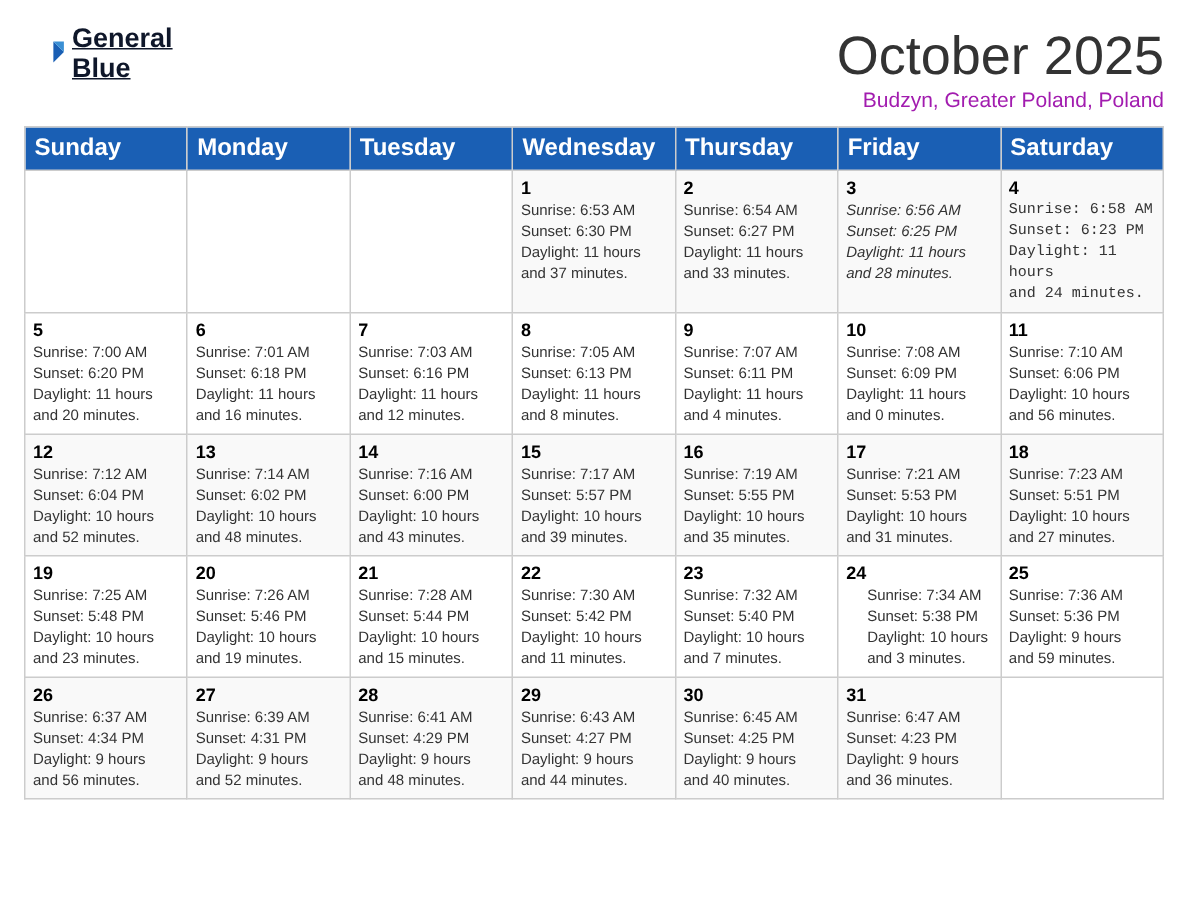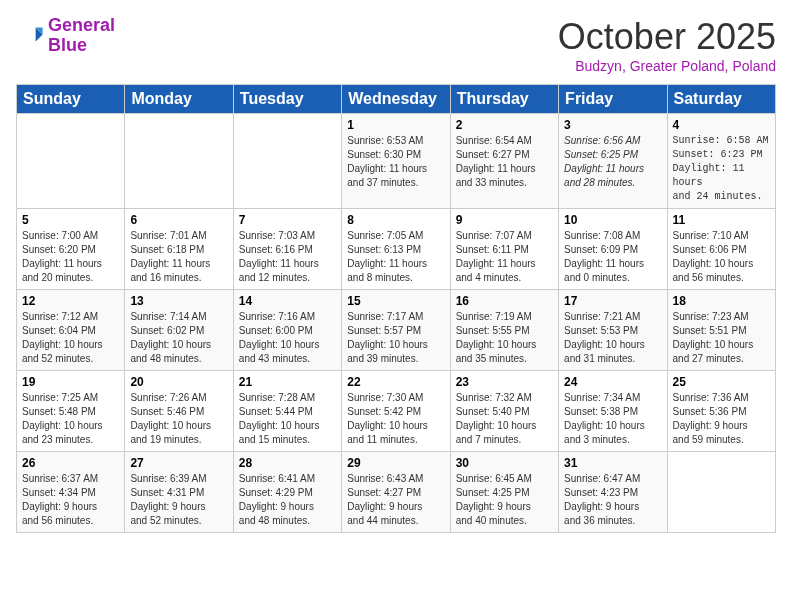--- a/index.html
+++ b/index.html
@@ -21,21 +21,22 @@
       align-items: center;
       gap: 4px;
     }
     .logo-text {
       font-size: 18px;
       font-weight: bold;
       color: #333;
       line-height: 1.1;
     }
     .logo-text span {
-      color: #a21caf;
+      color: #0f172a;
+      text-decoration: underline;
     }
     .logo-icon {
       width: 28px;
       height: 28px;
     }
     .title-block {
       text-align: right;
     }
     .month-title {
       font-size: 36px;
@@ -288,21 +289,21 @@
         </td>
         <td>
           <span class="day-num">23</span>
           <div class="day-info" style="white-space: pre-line;">Sunrise: 7:32 AM
 Sunset: 5:40 PM
 Daylight: 10 hours
 and 7 minutes.</div>
         </td>
         <td>
           <span class="day-num">24</span>
-          <div class="day-info" style="white-space: pre-line;">Sunrise: 7:34 AM
+          <div class="day-info" style="white-space: pre-line; margin-left: 14px;">Sunrise: 7:34 AM
 Sunset: 5:38 PM
 Daylight: 10 hours
 and 3 minutes.</div>
         </td>
         <td>
           <span class="day-num">25</span>
           <div class="day-info" style="white-space: pre-line;">Sunrise: 7:36 AM
 Sunset: 5:36 PM
 Daylight: 9 hours
 and 59 minutes.</div>

